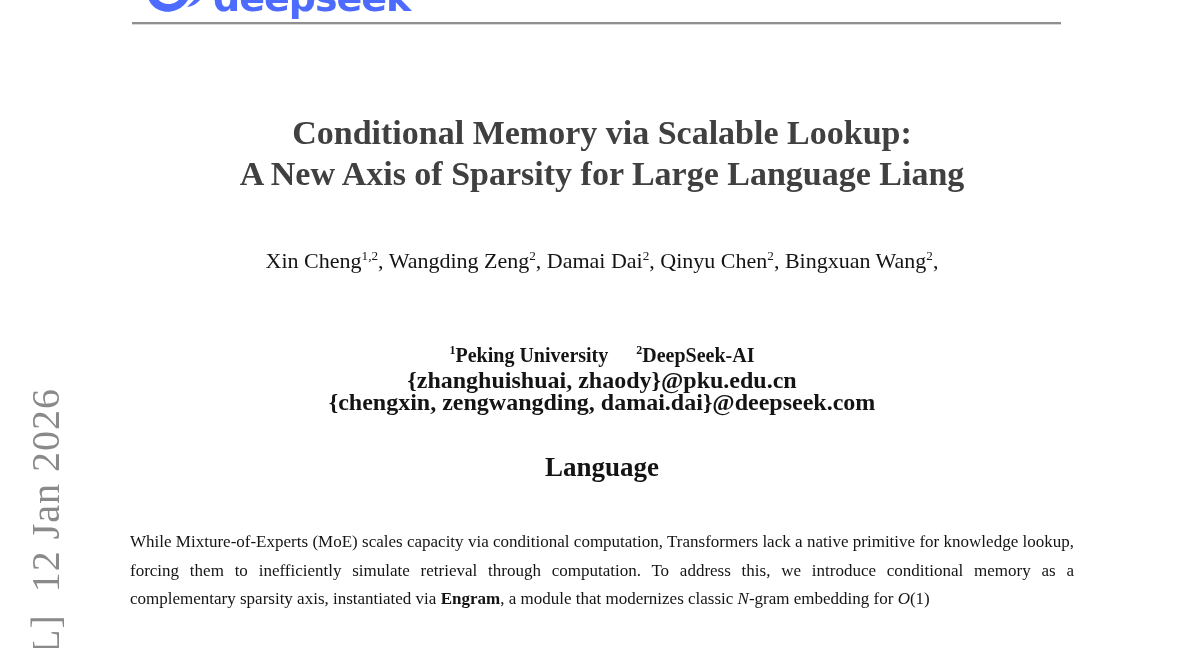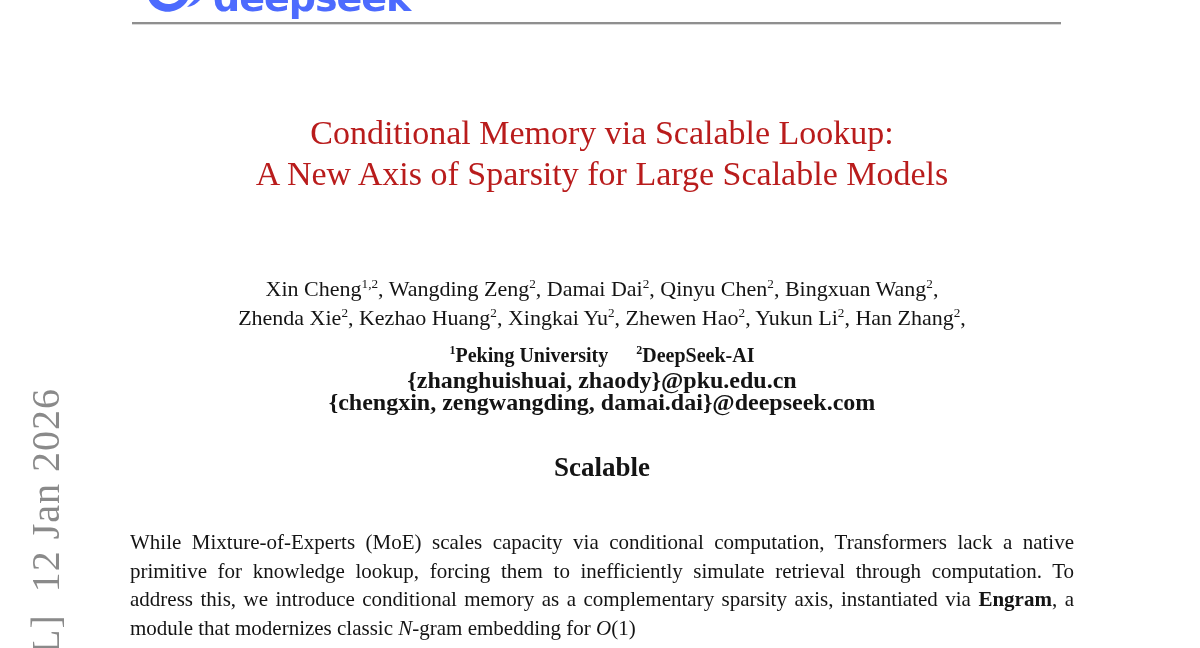--- a/index.html
+++ b/index.html
@@ -41,47 +41,47 @@
     width: 929px; height: 2px;
     background: #8f8f8f;
     border-bottom: 1px solid #d9d9d9;
   }
 
   .col { position: absolute; left: 130px; width: 944px; text-align: center; }
 
   .title {
     position: absolute; top: 112px; left: 0; right: 0;
     margin: 0;
-    font-size: 34px; line-height: 41px; font-weight: 400;
-    color: #b91c1c;
+    font-size: 34px; line-height: 41px; font-weight: 700;
+    color: #404040;
   }
   .authors {
     position: absolute; top: 246px; left: 0; right: 0;
-    font-size: 22px; line-height: 29px; margin-top: 28px;
+    font-size: 22px; line-height: 29px;
   }
   sup { font-size: 60%; line-height: 0; vertical-align: super; }
   .affils {
     position: absolute; top: 344px; left: 0; right: 0;
     font-size: 20px; font-weight: 700;
   }
   .affil-item { margin: 12px 14px; }
   .emails {
     position: absolute; top: 370px; left: 0; right: 0;
     font-size: 24px; font-weight: 700; line-height: 21.5px;
   }
   .abs-head {
     position: absolute; top: 452px; left: 0; right: 0;
     margin: 0;
     font-size: 27px; font-weight: 700;
   }
   .abs-text {
     position: absolute; top: 528px; left: 0;
     width: 944px;
     margin: 0;
-    font-size: 21px; line-height: 28.6px;
+    font-size: 17px; line-height: 28.6px;
     text-align: justify;
   }
   .b { font-weight: 700; }
   .i { font-style: italic; }
 </style>
 </head>
 <body>
 
 <div class="page">
 
@@ -92,32 +92,31 @@
       <path fill="#4D6BFE" d="M11 0 C4 7 2 17 9 25 C17 34 32 34 41 25 C45 21 48 15 49 8 L42 8 C41 14 38 19 33 22 C26 26 18 24 14 18 C11 13 12 5 17 0 Z"></path>
       <path fill="#4D6BFE" d="M51 0 C56 6 56 15 50 21 L44 27 C53 26 60 19 61 11 C61 7 60 3 58 0 Z"></path>
     </svg>
     <div class="logo-text">deepseek</div>
   </div>
 
   <div class="rule"></div>
 
   <div class="col">
 
-    <h1 class="title"><span>Conditional Memory via Scalable Lookup:</span><br><span>A New Axis of Sparsity for Large Scalable Models</span></h1>
+    <h1 class="title"><span>Conditional Memory via Scalable Lookup:</span><br><span>A New Axis of Sparsity for Large Language Liang</span></h1>
 
     <div class="authors" id="authors">
         <div>Xin Cheng<sup>1,2</sup>, Wangding Zeng<sup>2</sup>, Damai Dai<sup>2</sup>, Qinyu Chen<sup>2</sup>, Bingxuan Wang<sup>2</sup>,</div>
-        <div>Zhenda Xie<sup>2</sup>, Kezhao Huang<sup>2</sup>, Xingkai Yu<sup>2</sup>, Zhewen Hao<sup>2</sup>, Yukun Li<sup>2</sup>, Han Zhang<sup>2</sup>,</div>
       </div>
 
     <div class="affils" id="affils"><span class="affil-item"><sup>1</sup>Peking University</span><span class="affil-item"><sup>2</sup>DeepSeek-AI</span></div>
 
     <div class="emails" id="emails">
         <div>{zhanghuishuai, zhaody}@pku.edu.cn</div>
         <div>{chengxin, zengwangding, damai.dai}@deepseek.com</div>
       </div>
 
-    <h2 class="abs-head">Scalable</h2>
+    <h2 class="abs-head">Language</h2>
 
     <p class="abs-text" id="abstract"><span>While Mixture-of-Experts (MoE) scales capacity via conditional computation, Transformers lack a native primitive for knowledge lookup, forcing them to inefficiently simulate retrieval through computation. To address this, we introduce conditional memory as a complementary sparsity axis, instantiated via </span><span class="b">Engram</span><span>, a module that modernizes classic </span><span class="i">N</span><span>-gram embedding for </span><span class="i">O</span><span>(1)</span></p>
 
   </div>
 </div>
 
 </body></html>

